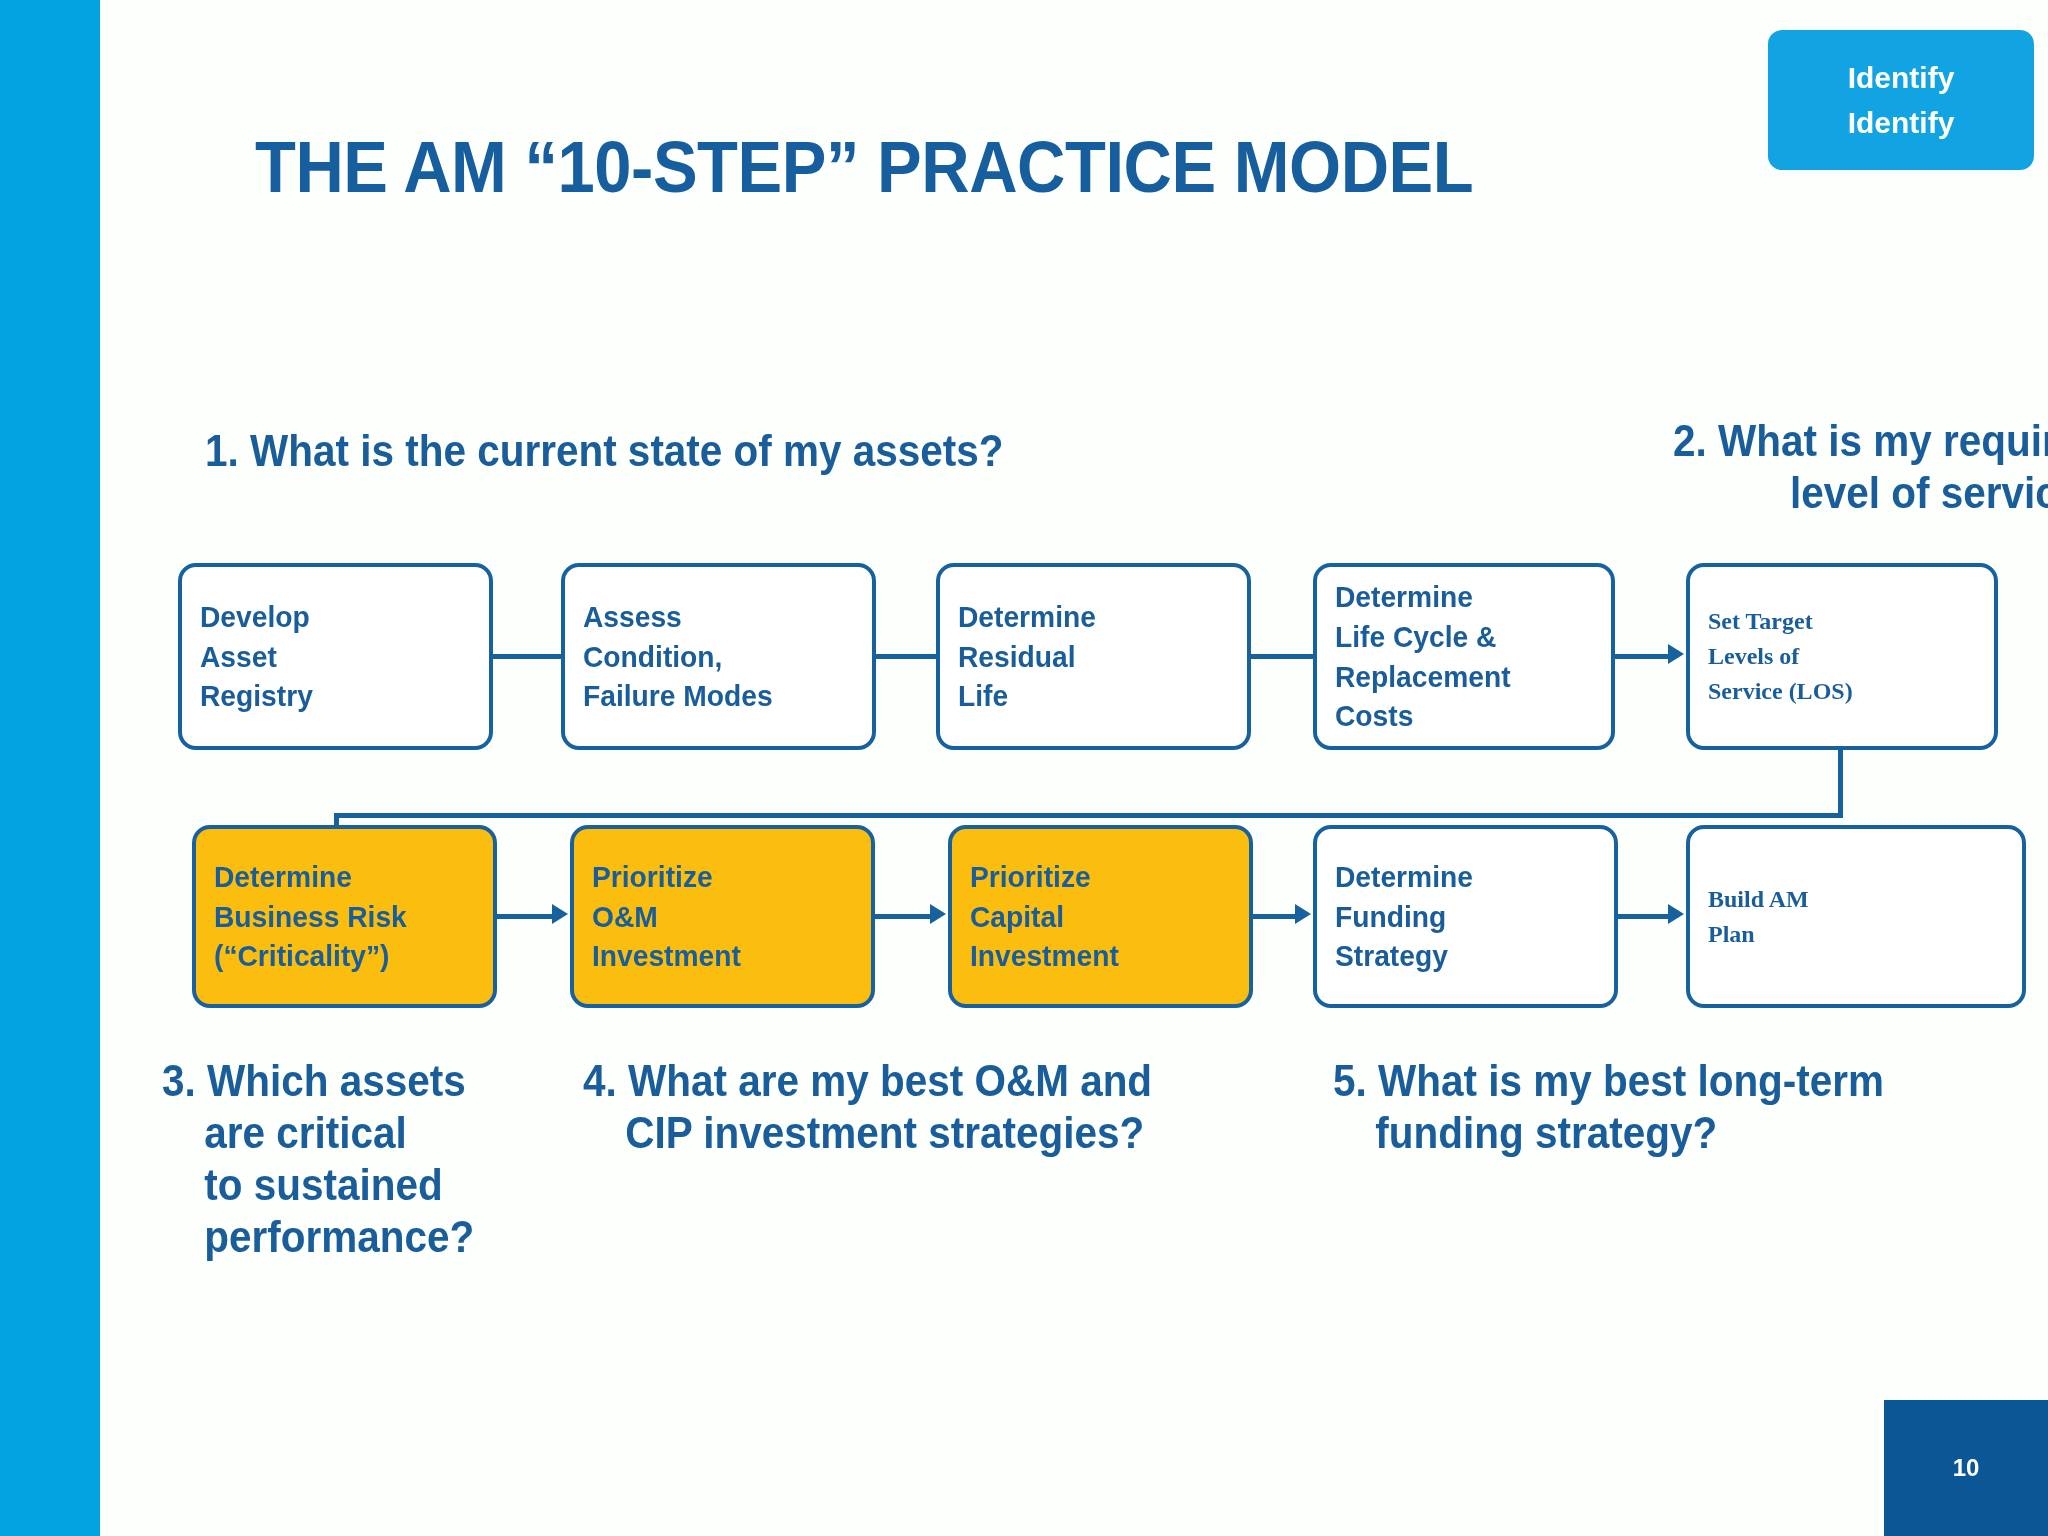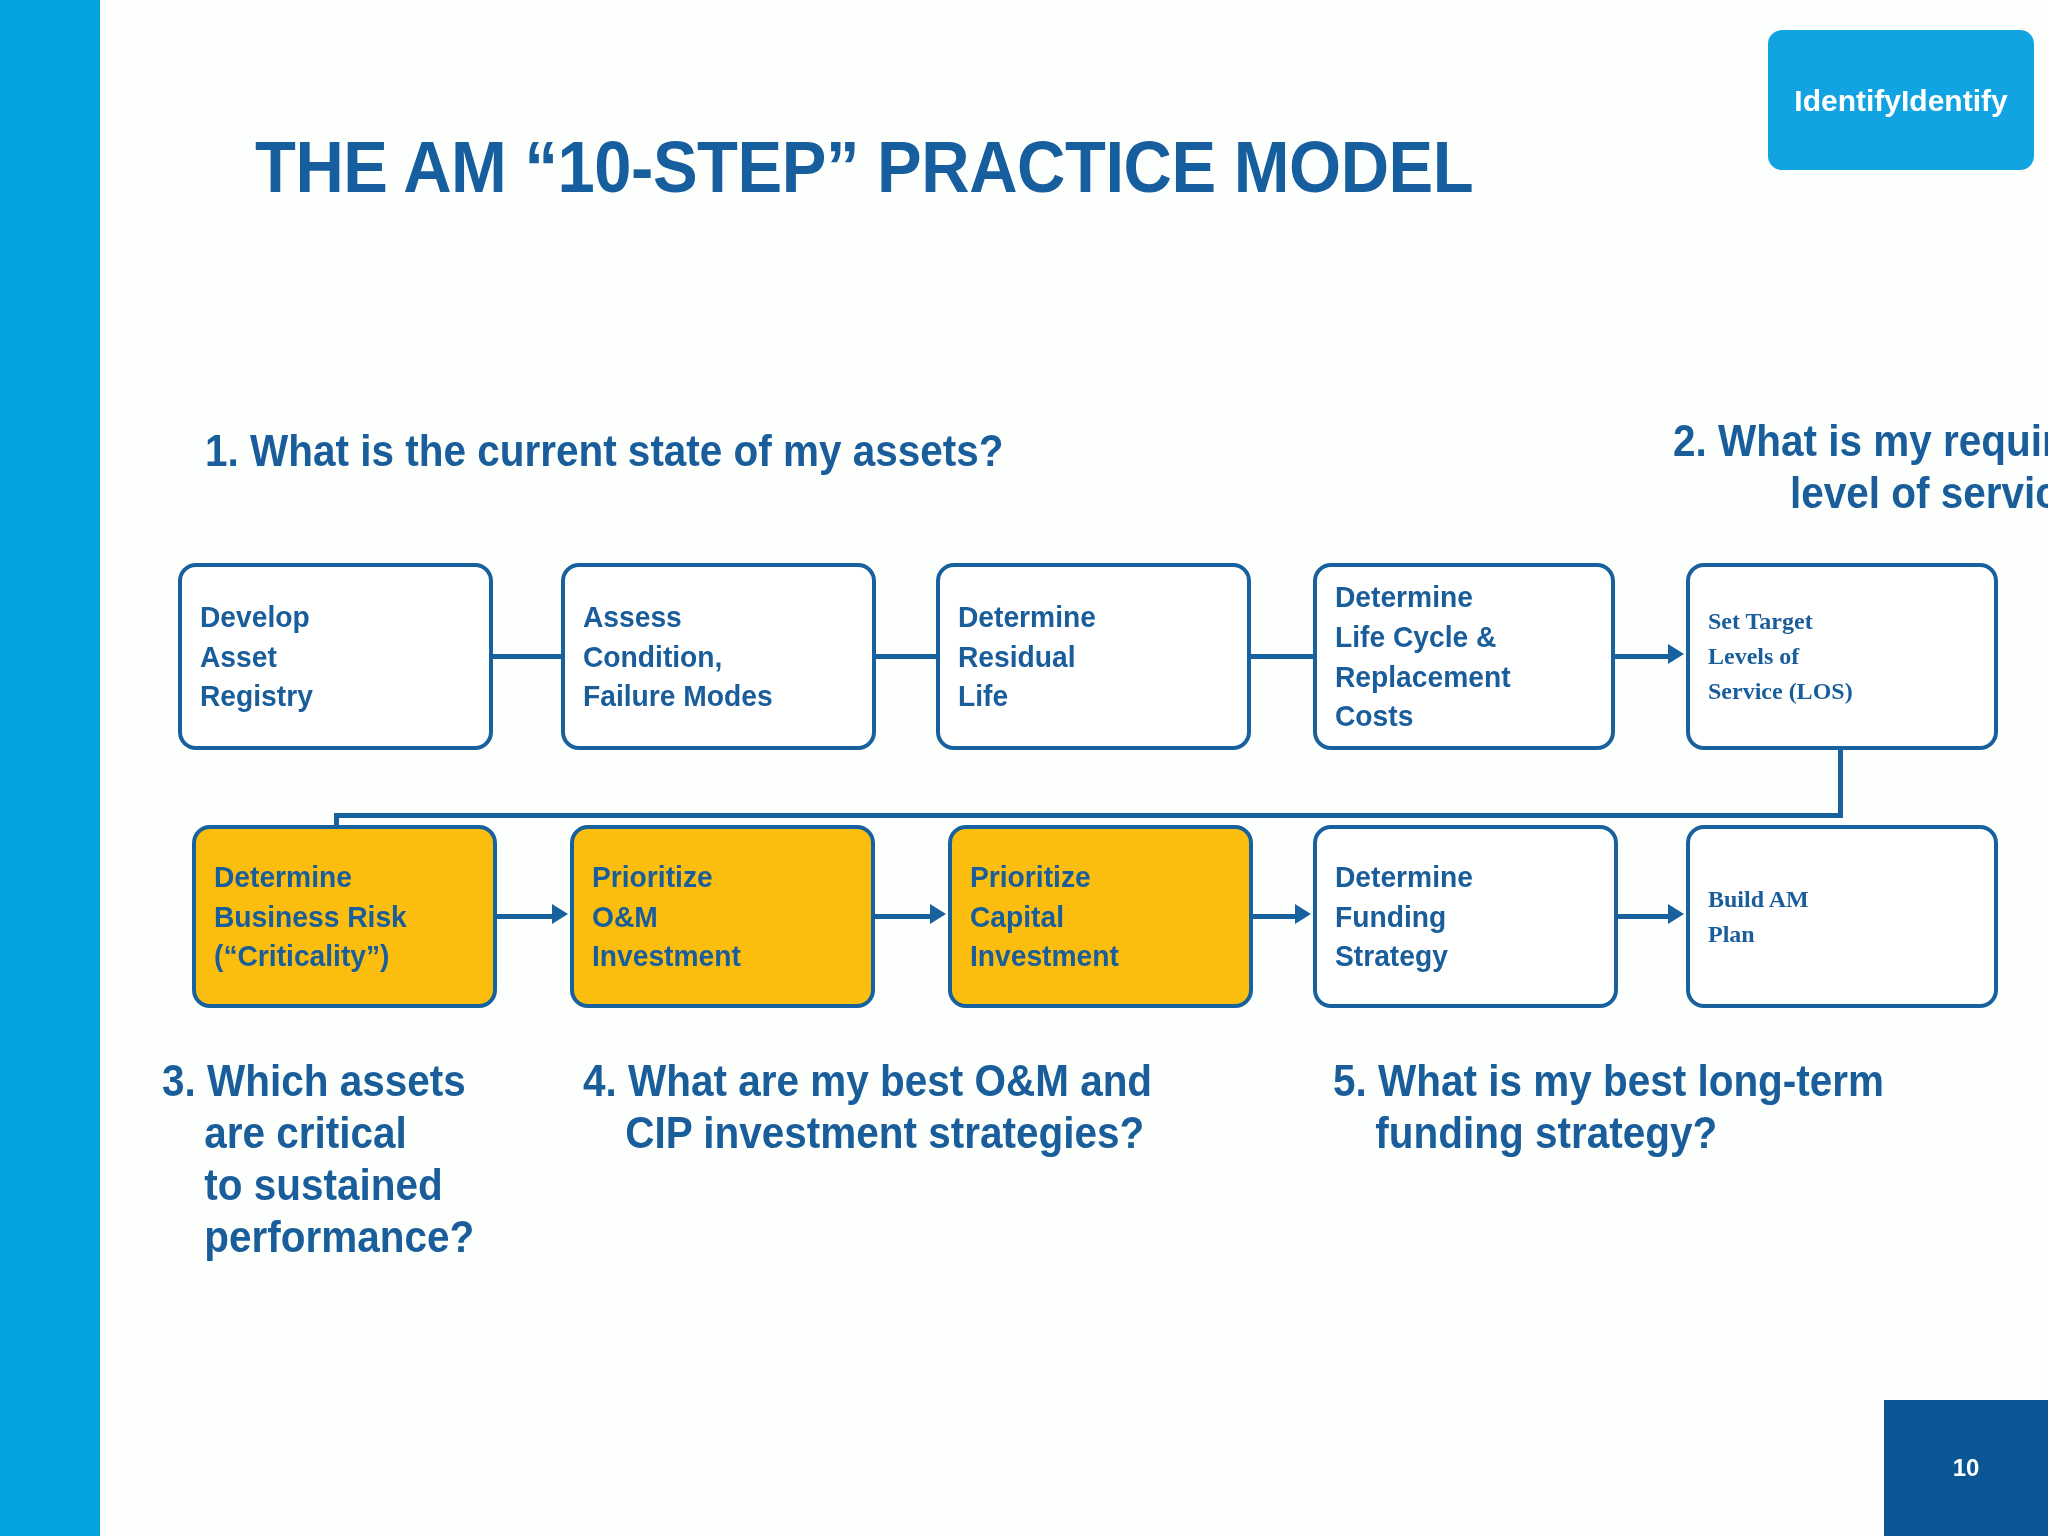--- a/index.html
+++ b/index.html
@@ -14,21 +14,21 @@
   
   .left-stripe{
     position:absolute;left:0;top:0;width:100px;height:1536px;
     background:#03A3E0;
   }
 
   
   .badge{
     position:absolute;left:1768px;top:30px;width:266px;height:140px;
     background:#11A3E2;border-radius:14px;
-    display:flex;flex-direction:row;align-items:center;justify-content:center;
+    display:flex;flex-direction:column;align-items:center;justify-content:center;
     color:#FFFFFF;font-weight:bold;font-size:30px;line-height:1.5;text-align:right;
   }
   .badge span{display:block;}
 
   
   .title{
     position:absolute;left:255px;top:126px;width:1500px;
     color:#165E9E;font-weight:bold;font-size:72px;letter-spacing:-0.5px;
     white-space:nowrap;
     font-family:"Liberation Sans","DejaVu Sans",sans-serif;
@@ -195,21 +195,21 @@
 Capital
 Investment</span>
   </div>
 
   <div class="box" style="left:1313px;top:825px;width:305px;height:183px;">
     <span class="box-text">Determine
 Funding
 Strategy</span>
   </div>
 
-  <div class="box wide" style="left:1686px;top:825px;width:312px;height:183px;">
+  <div class="box wide" style="left:1686px;top:825px;width:340px;height:183px;">
     <span class="box-text">Build AM
 Plan</span>
   </div>
 
   <div class="conn conn-h" style="left:497px;top:914px;width:57px;"></div>
   <div class="arrow-r" style="left:552px;top:904px;"></div>
 
   <div class="conn conn-h" style="left:875px;top:914px;width:57px;"></div>
   <div class="arrow-r" style="left:930px;top:904px;"></div>
 

